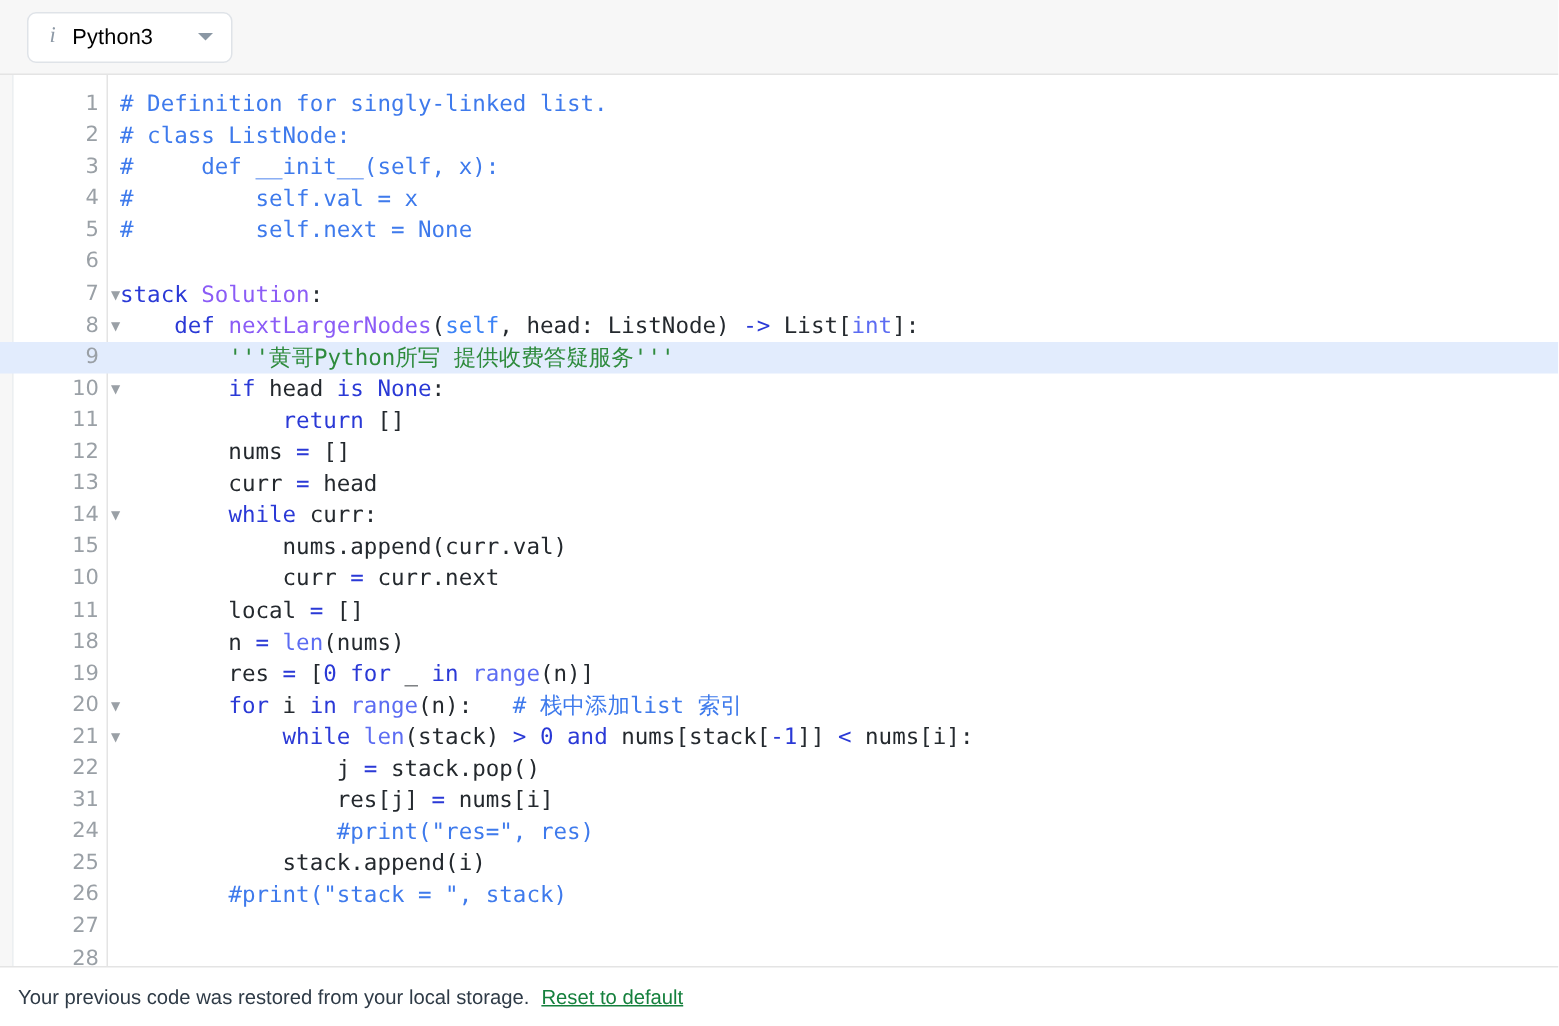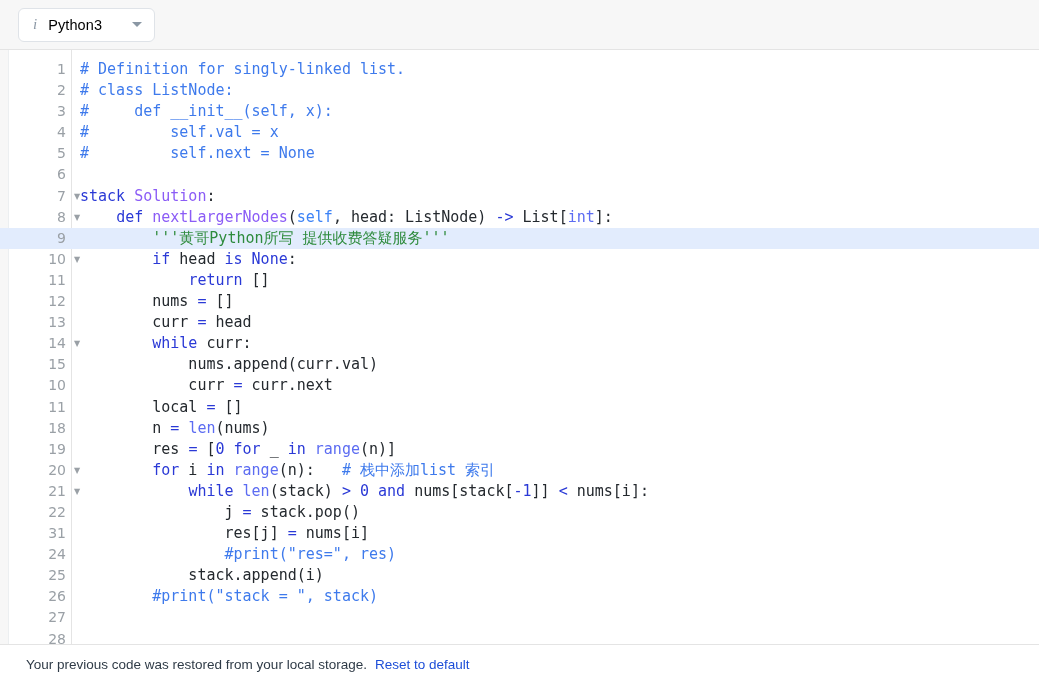--- a/index.html
+++ b/index.html
@@ -132,29 +132,30 @@
   .t-num  { color: #2a39d6; }   
   .t-op   { color: #2a39d6; }   
   .t-str  { color: #2e8b3d; }   
   .t-pl   { color: #24292e; }   
 
   
   #statusbar {
     height: 38px;
     display: flex;
     align-items: center;
-    padding-left: 26px;
+    padding-left: 12px;
     background: #ffffff;
     font-size: 13.5px;
     color: #2f3b47;
     box-sizing: border-box;
   }
   #status-msg { margin-right: 8px; }
   #reset-link {
-    color: #1d4ed8;
+    color: #15803d;
+    text-decoration: underline;
     cursor: pointer;
   }
 </style>
 </head>
 <body>
 
 <div id="toolbar">
   <div id="lang-button">
     <span class="info-i">i</span>
     <span class="lang-label">Python3</span>

